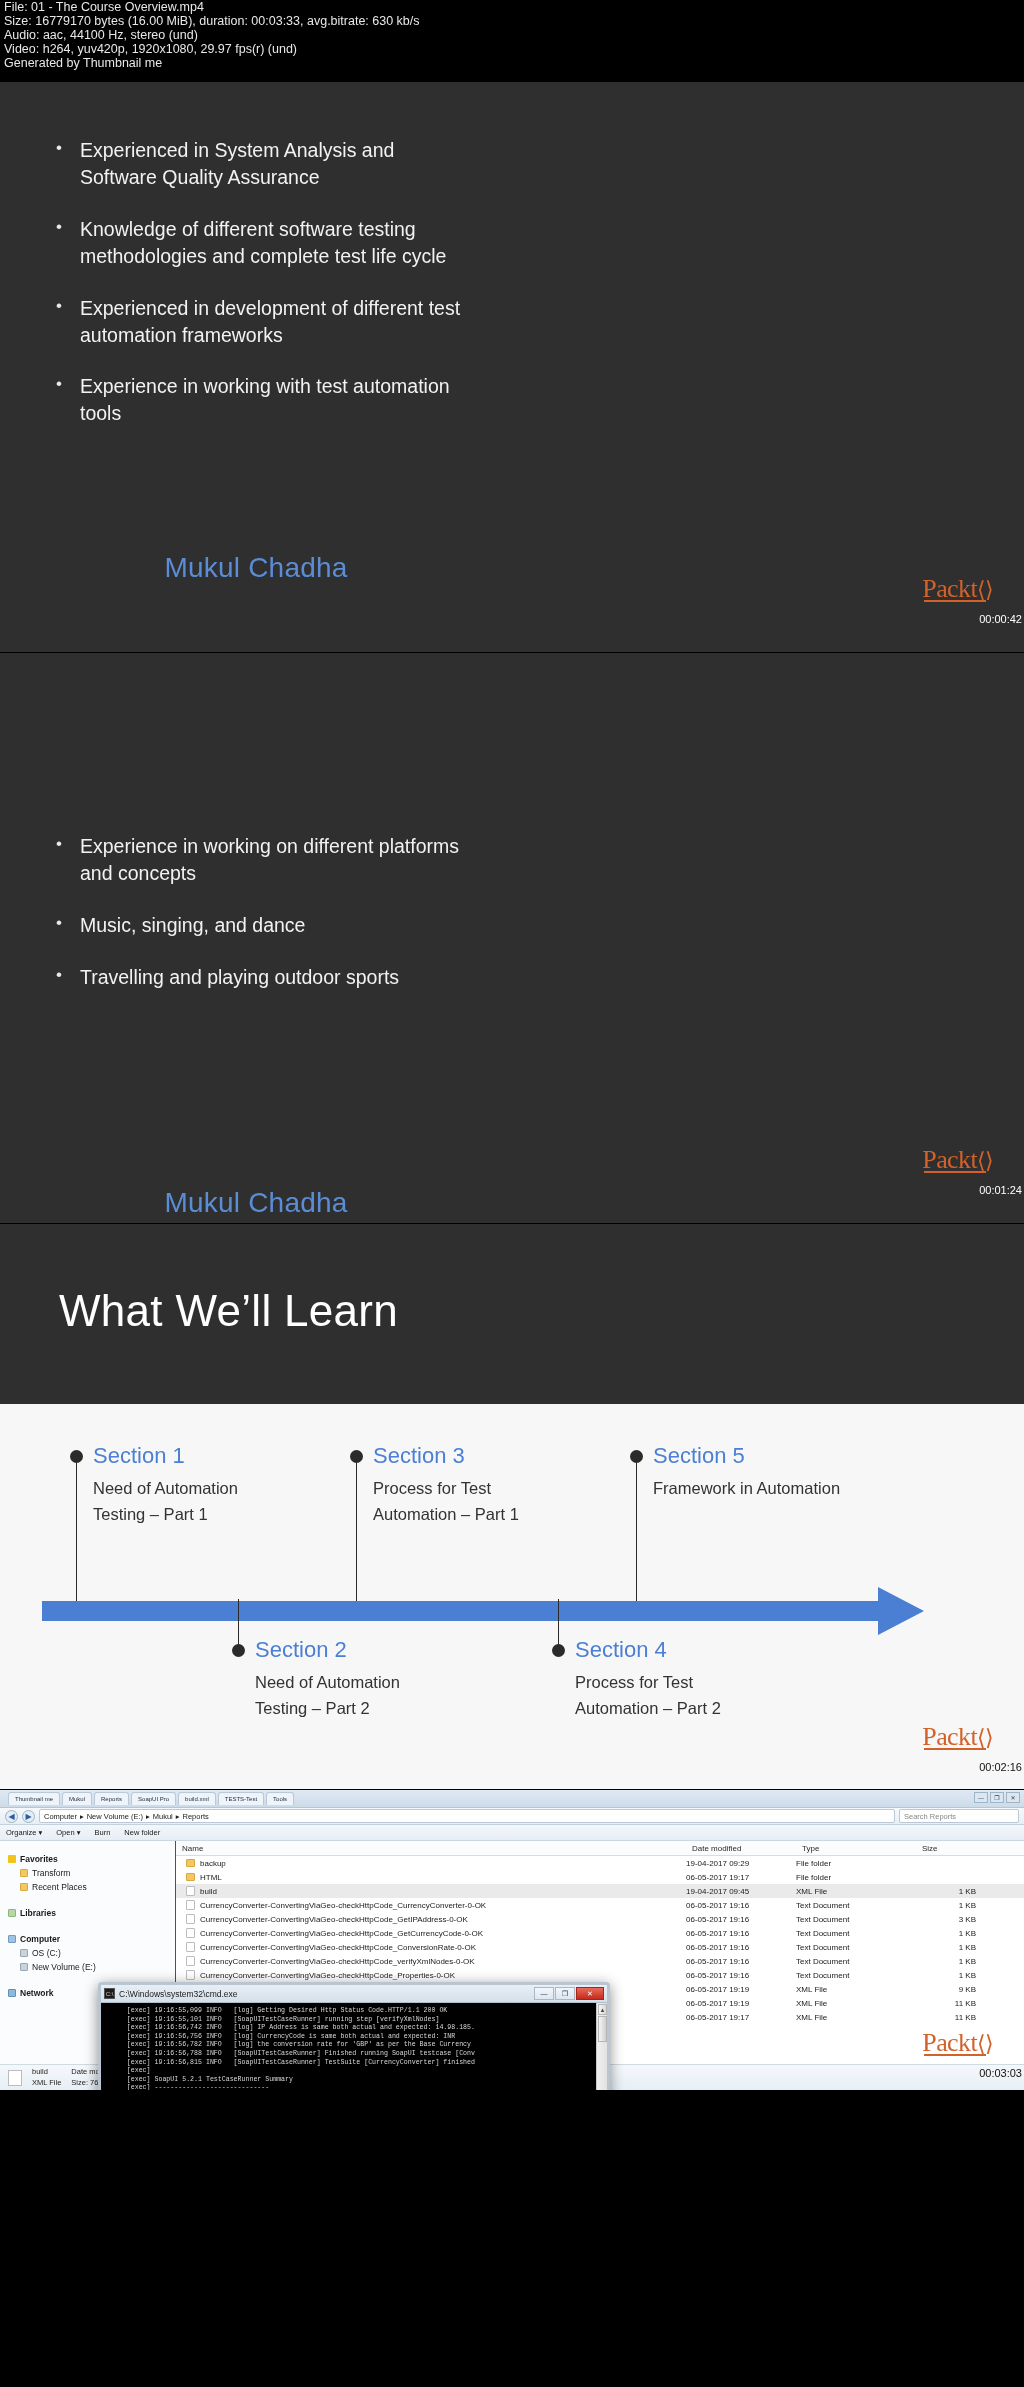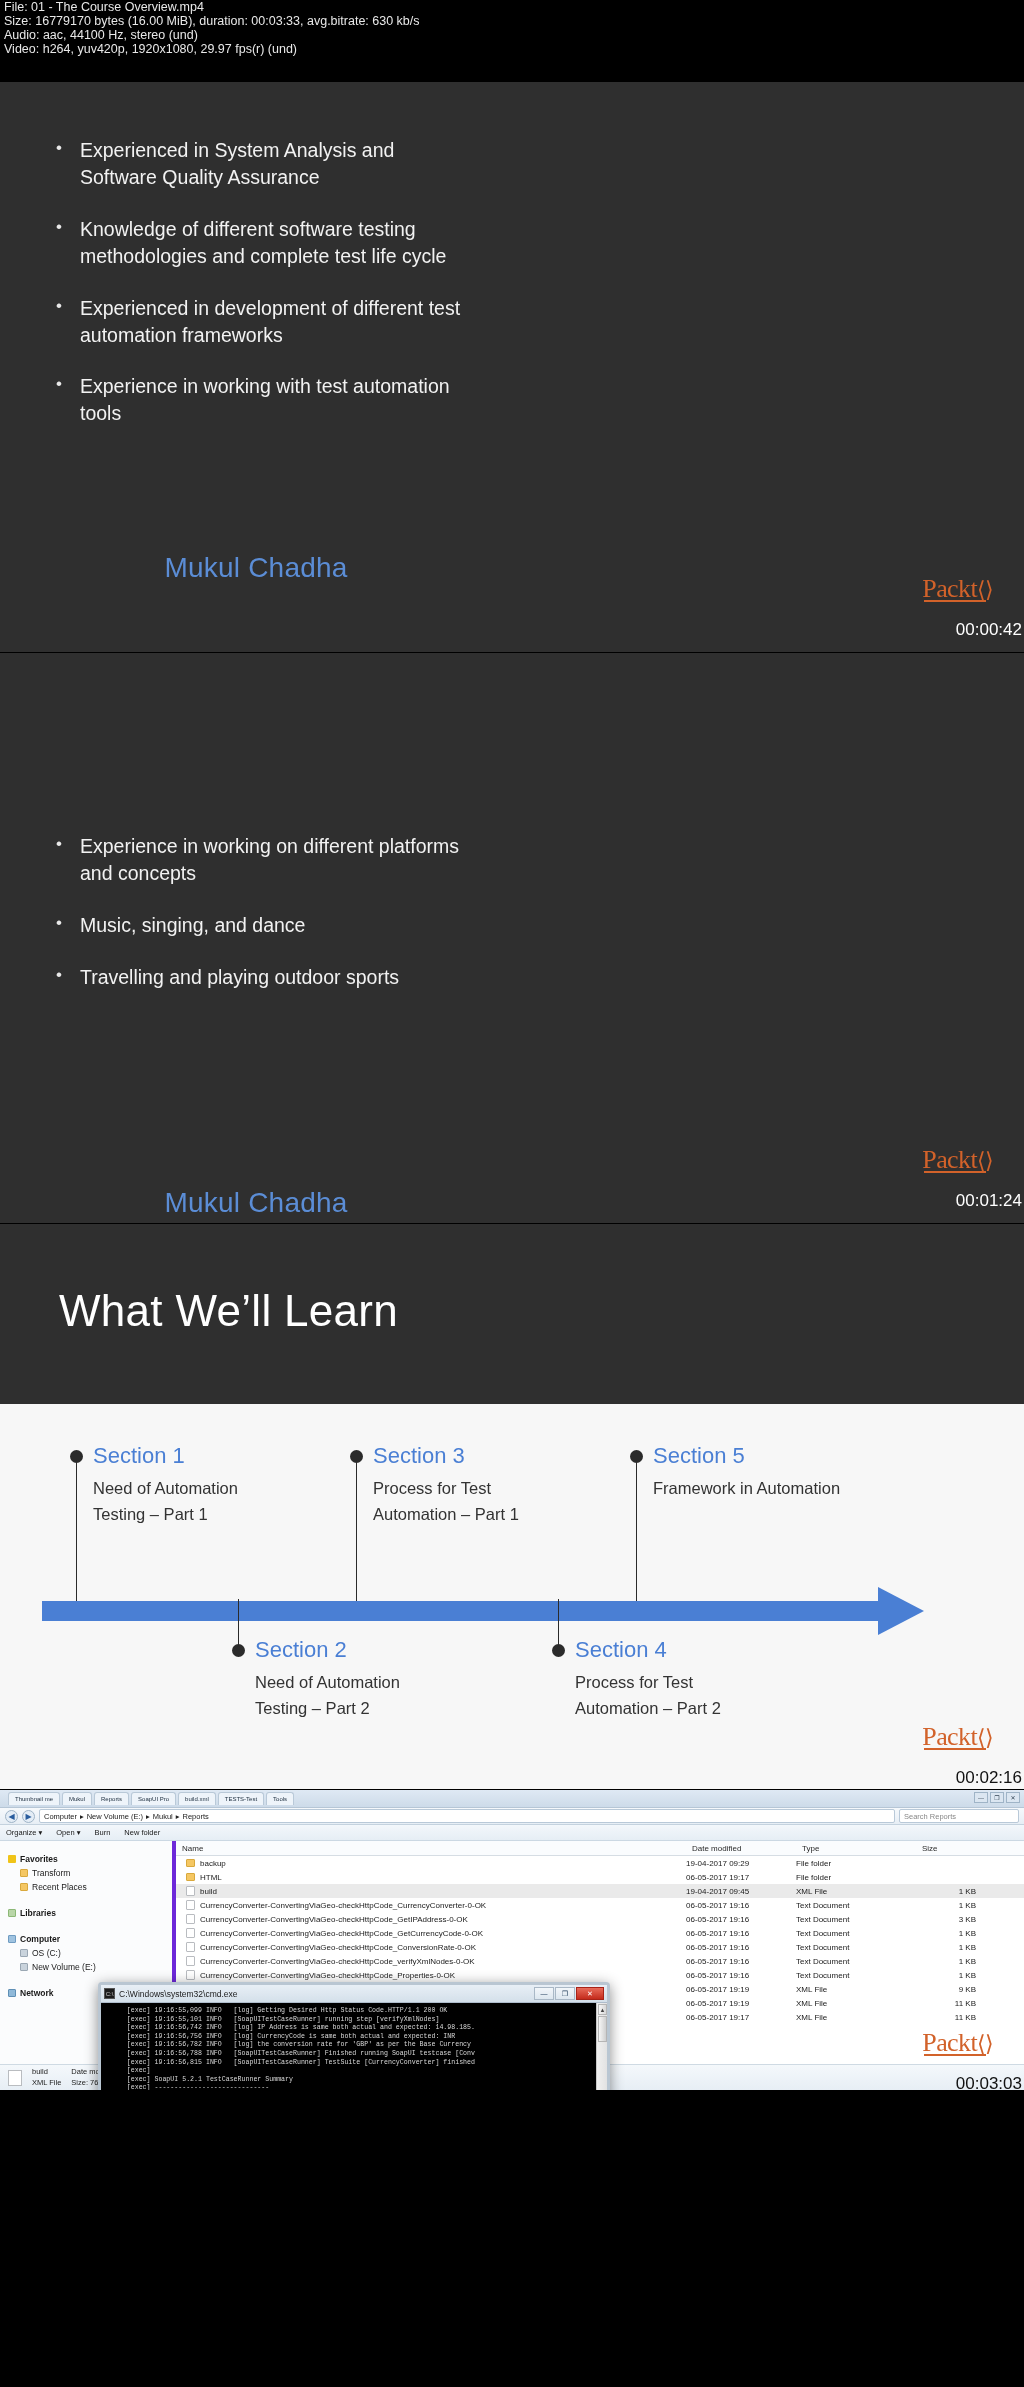--- a/index.html
+++ b/index.html
@@ -100,23 +100,22 @@
   .packt{
     position:absolute; right:31px;
     color:#d2622a; font-size:26px; letter-spacing:-.6px;
     font-family:"Liberation Serif", serif; font-weight:400;
   }
   .packt .under{
     position:absolute; left:2px; right:7px; bottom:2px; height:2px; background:#d2622a;
   }
   .packt .chev{ font-family:"Liberation Sans",sans-serif; font-size:22px; }
   .tstamp{
-    position:absolute; right:2px; color:#fff; font-size:17px;
+    position:absolute; right:2px; color:#fff; font-size:11px;
     font-family:"Liberation Sans", sans-serif;
-    margin-top:7px;
   }
 
   
   .slideTitle{ height:180px; background:#2f2f2f; position:relative; }
   .slideTitle h1{
     position:absolute; left:59px; top:62px;
     color:#fff; font-size:44px; font-weight:400; letter-spacing:.3px;
   }
 
   
@@ -192,21 +191,21 @@
     display:flex; align-items:center; padding:0 6px; gap:14px; font-size:7.5px; color:#1a1a1a;
   }
   .colHead{
     position:absolute; left:176px; top:51px; width:848px; height:15px;
     border-bottom:1px solid #d6dde4; display:flex; align-items:center;
     font-size:8px; color:#2a2a2a; background:#fafcfe;
   }
   .colHead span{ padding-left:6px; }
   .sideNav{
     position:absolute; left:0; top:51px; width:176px; bottom:0; background:#fbfcfd;
-    border-right:4px solid #6d28d9; padding:6px 0 0 8px; font-size:8.5px; color:#1a1a1a;
+    border-right:1px solid #6d28d9; padding:6px 0 0 8px; font-size:8.5px; color:#1a1a1a;
   }
   .sideNav .grp{ margin-top:7px; font-weight:700; display:flex; align-items:center; gap:4px; }
   .sideNav .itm{ margin-top:4px; padding-left:12px; display:flex; align-items:center; gap:4px; }
   .ic{ width:8px; height:8px; border-radius:1px; display:inline-block; }
   .ic.star{ background:#f0c419; }
   .ic.fold{ background:#f5c763; border:1px solid #d9a93d; }
   .ic.lib{ background:#b9d6a8; border:1px solid #8cb877; }
   .ic.comp{ background:#9fc3e0; border:1px solid #6f9cc2; }
   .ic.net{ background:#8fb9d9; border:1px solid #5f8fb5; }
   .ic.disk{ background:#c9d3dc; border:1px solid #9aa7b3; }
@@ -269,20 +268,21 @@
   .sep{ height:1px; background:#000; }
 </style>
 </head>
 <body>
 
 <div class="fileinfo">
   <div class="ln">File: 01 - The Course Overview.mp4</div>
   <div class="ln">Size: 16779170 bytes (16.00 MiB), duration: 00:03:33, avg.bitrate: 630 kb/s</div>
   <div class="ln">Audio: aac, 44100 Hz, stereo (und)</div>
   <div class="ln">Video: h264, yuv420p, 1920x1080, 29.97 fps(r) (und)</div>
+  <div class="ln">Generated by Thumbnail me</div>
 </div>
 
 <div class="sheet">
 
   <div class="row slideAB">
     <div class="photoPane">
       <div class="avatar ph1">
         <div class="bg"></div>
           <div class="scarf"></div>
       </div>

